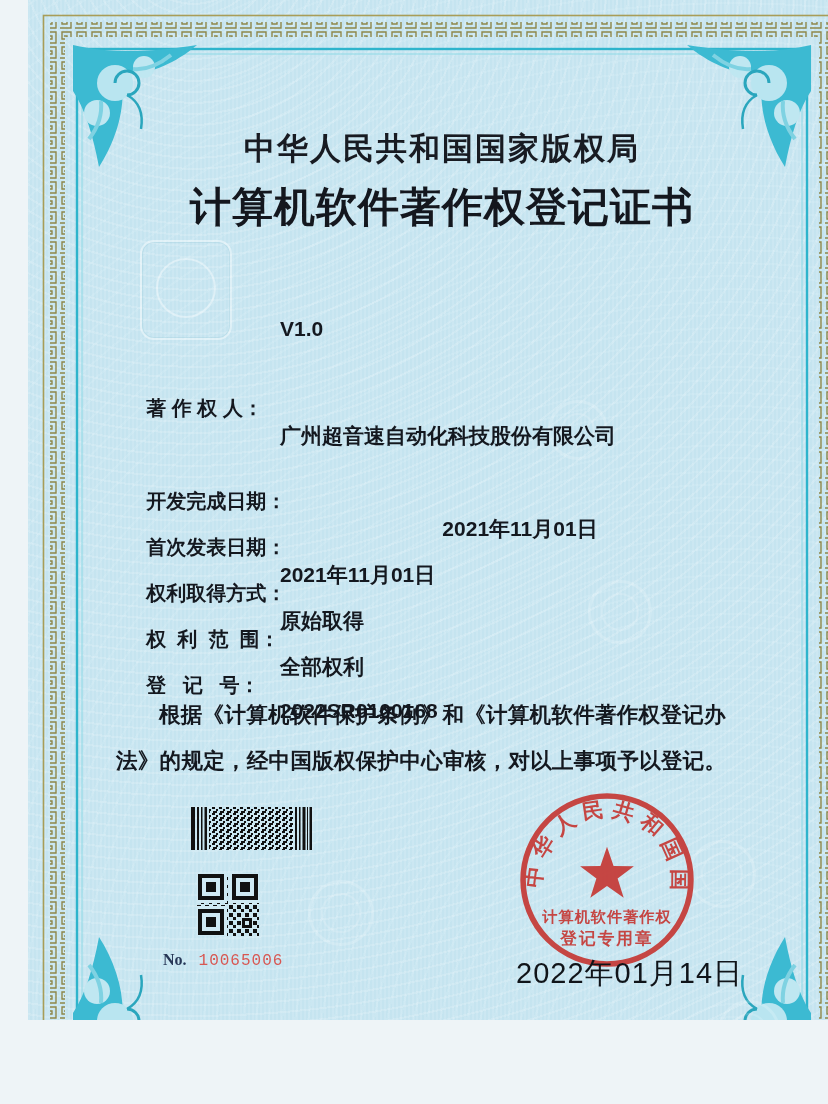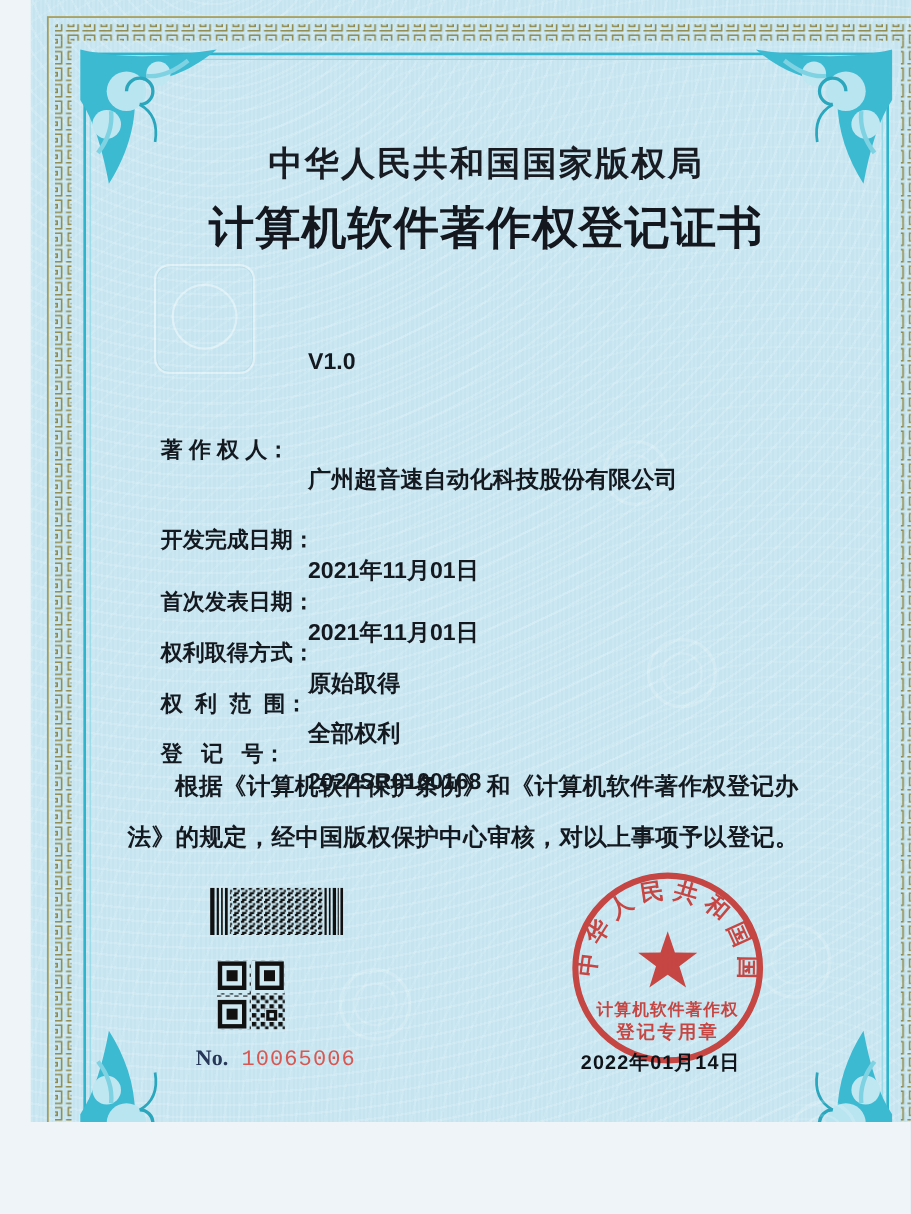--- a/index.html
+++ b/index.html
@@ -18,27 +18,27 @@
   .authority{left:0;top:128px;width:100%;text-align:center;
     font-family:"Liberation Serif",serif;font-weight:bold;font-size:31px;letter-spacing:2px;color:#181b22;}
   .cert-title{left:0;top:180px;width:100%;text-align:center;
     font-family:"Liberation Serif",serif;font-weight:bold;font-size:41px;letter-spacing:1px;color:#14171e;}
   .certno{left:503px;top:243px;font-size:17px;font-weight:bold;color:#181c24;white-space:pre;}
   .certno .v{margin-left:14px;}
   .frow{left:96px;font-size:20px;font-weight:bold;white-space:pre;color:#14181f;}
   .frow .f-value{position:absolute;left:156px;width:480px;white-space:pre;font-size:21px;}
   .r0{top:287px;} .r0 .f-value{left:156px;}
   .r0b{left:252px;top:317px;font-size:21px;font-weight:bold;}
-  .r1{top:372px;} .r2{top:454px;} .r3{top:511px;} .r4{top:557px;} .r5{top:603px;} .r6{top:649px;}
+  .r1{top:372px;} .r2{top:465px;text-align:center;} .r3{top:511px;} .r4{top:557px;} .r5{top:603px;} .r6{top:649px;}
   .statement{left:88px;top:692px;width:640px;font-size:21.5px;line-height:46px;
     font-weight:bold;text-indent:2em;letter-spacing:.3px;color:#14181f;}
-  .serial{left:150px;top:951px;font-size:20px;}
+  .serial{left:135px;top:951px;font-size:16px;}
   .serial .s-label{font-family:"Liberation Serif",serif;font-weight:bold;color:#273757;}
   .serial .s-value{font-family:"Liberation Mono",monospace;color:#d85752;margin-left:12px;letter-spacing:1px;}
-  .issue-date{left:500px;top:954px;font-size:18px;font-weight:bold;letter-spacing:1px;color:#101419;}
+  .issue-date{left:488px;top:954px;font-size:29px;font-weight:normal;letter-spacing:1px;color:#101419;}
   
   .emboss{left:112px;top:240px;width:88px;height:96px;border:2px solid rgba(255,255,255,.55);
     border-radius:14px;box-shadow:inset 0 0 0 1px rgba(150,200,215,.35);opacity:.8;}
   .emboss::after{content:"";position:absolute;left:14px;top:16px;width:56px;height:56px;border-radius:50%;
     border:2px solid rgba(255,255,255,.5);}
   .wm{border:3px solid rgba(255,255,255,.33);border-radius:50%;opacity:.55;}
   .wm::after{content:"";position:absolute;inset:10px;border-radius:50%;border:2px solid rgba(255,255,255,.28);}
   
   svg{display:block;}
   .frame-svg{left:0;top:0;}

